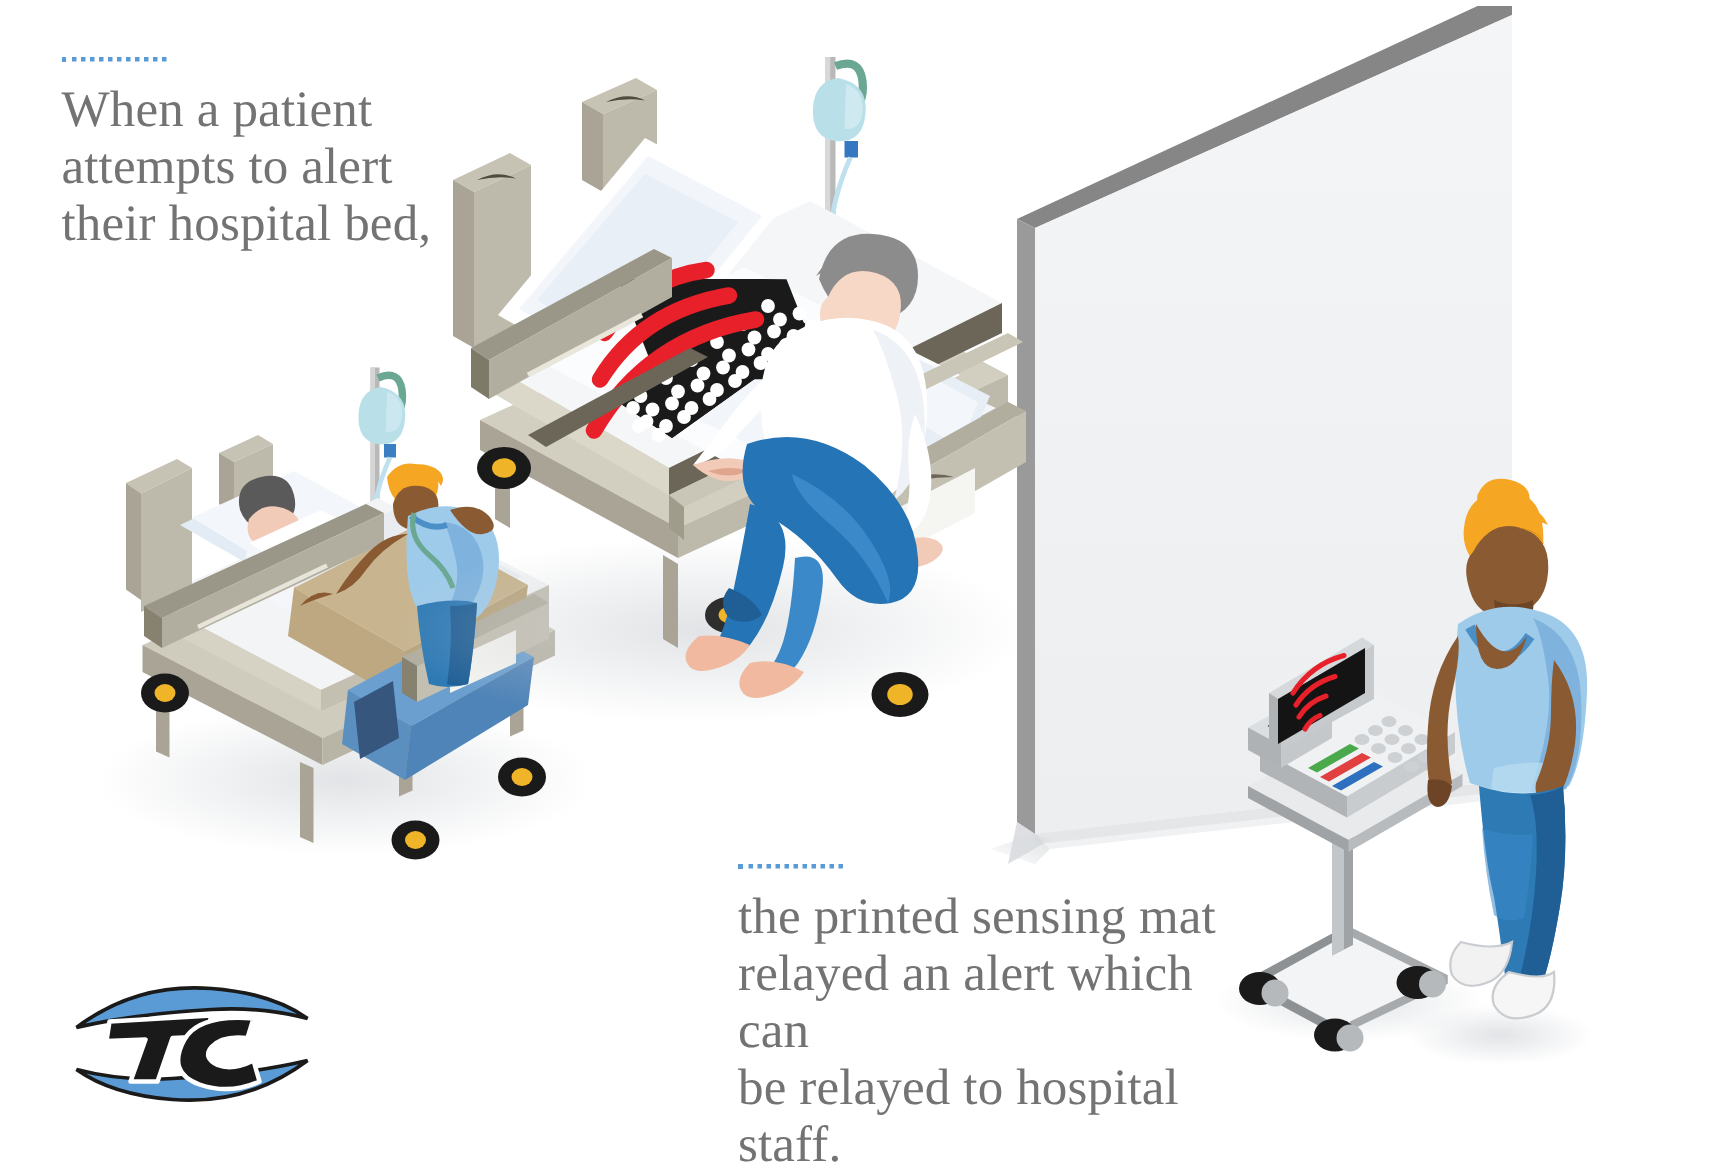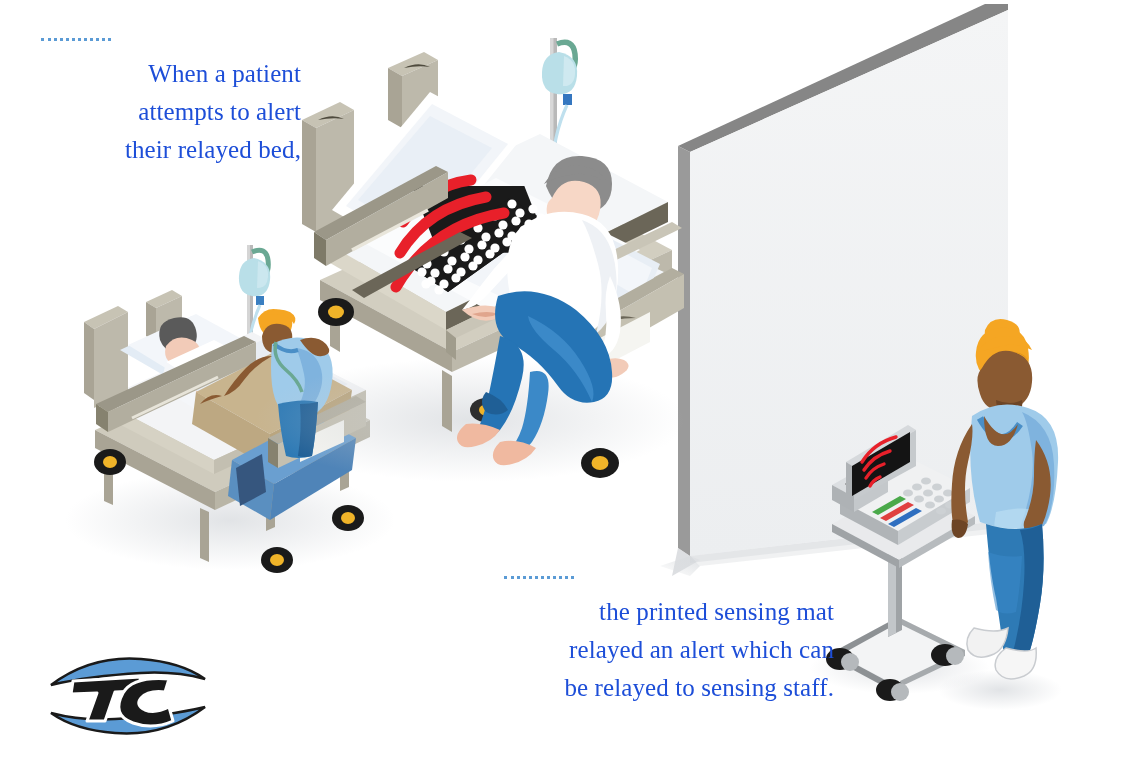--- a/index.html
+++ b/index.html
@@ -15,28 +15,27 @@
   svg.scene{position:absolute;left:0;top:0;width:1146px;height:782px;display:block;}
 
   .caption{position:absolute;}
   .rule{
     height:0;border-top:3px dotted #5b9bd5;
     width:70px;margin-bottom:14px;
   }
   .caption p{
     margin:0;
     font-family:"Liberation Serif", serif;
-    font-size:25px;
+    font-size:34px;
     line-height:38px;
-    color:#1d4ed8;
+    color:#737373;
     letter-spacing:0.1px;
-    text-align:right;
   }
   #caption-top{left:41px;top:38px;width:260px;}
-  #caption-bottom{left:504px;top:576px;width:330px;}
+  #caption-bottom{left:492px;top:576px;width:330px;}
 
   #logo{position:absolute;left:45px;top:645px;width:165px;height:100px;}
 </style>
 </head>
 <body>
 
 <div id="stage">
 
 <svg class="scene" viewBox="0 0 1146 782" xmlns="http://www.w3.org/2000/svg">
   <defs>
@@ -426,28 +425,28 @@
 
     <path d="M974,628 q22,6 34,0 q-2,20 -14,26 q-18,8 -26,-4 q-4,-12 6,-22z" fill="#f2f2f2" stroke="#c9ccd0" stroke-width="1.5"></path>
     <path d="M1006,648 q22,6 30,0 q2,22 -12,28 q-20,8 -28,-6 q-4,-12 10,-22z" fill="#f6f6f6" stroke="#c9ccd0" stroke-width="1.5"></path>
   </g>
 </svg>
 
 <div class="caption" id="caption-top">
   <div class="rule"></div>
   <p>When a patient</p>
   <p>attempts to alert</p>
-  <p>their relayed bed,</p>
+  <p>their hospital bed,</p>
 </div>
 
 <div class="caption" id="caption-bottom">
   <div class="rule"></div>
   <p>the printed sensing mat</p>
   <p>relayed an alert which can</p>
-  <p>be relayed to sensing staff.</p>
+  <p>be relayed to hospital staff.</p>
 </div>
 
 <svg id="logo" viewBox="0 0 165 100" xmlns="http://www.w3.org/2000/svg">
   <path d="M6,40 q40,-30 90,-26 q40,3 64,20 q-30,-8 -64,-6 q-52,3 -90,12z" fill="#5b9bd5"></path>
   <path d="M160,62 q-40,30 -90,26 q-40,-3 -64,-20 q30,8 64,6 q52,-3 90,-12z" fill="#5b9bd5"></path>
   <path d="M6,40 q40,-30 90,-26 q40,3 64,20 q-30,-8 -64,-6 q-52,3 -90,12z" fill="none" stroke="#1a1a1a" stroke-width="2.5"></path>
   <path d="M160,62 q-40,30 -90,26 q-40,-3 -64,-20 q30,8 64,6 q52,-3 90,-12z" fill="none" stroke="#1a1a1a" stroke-width="2.5"></path>
   <g>
     <path d="M28,36 L96,32 L92,46 L70,47 L60,76 L42,76 L52,48 L26,49 Z" fill="#1a1a1a" stroke="#ffffff" stroke-width="3" stroke-linejoin="round"></path>
     <path d="M124,34 q-36,-3 -46,14 q-12,22 10,30 q20,7 40,-2 l-4,-14 q-14,7 -24,3 q-10,-5 -4,-12 q7,-8 24,-6 Z" fill="#1a1a1a" stroke="#ffffff" stroke-width="3" stroke-linejoin="round"></path>

